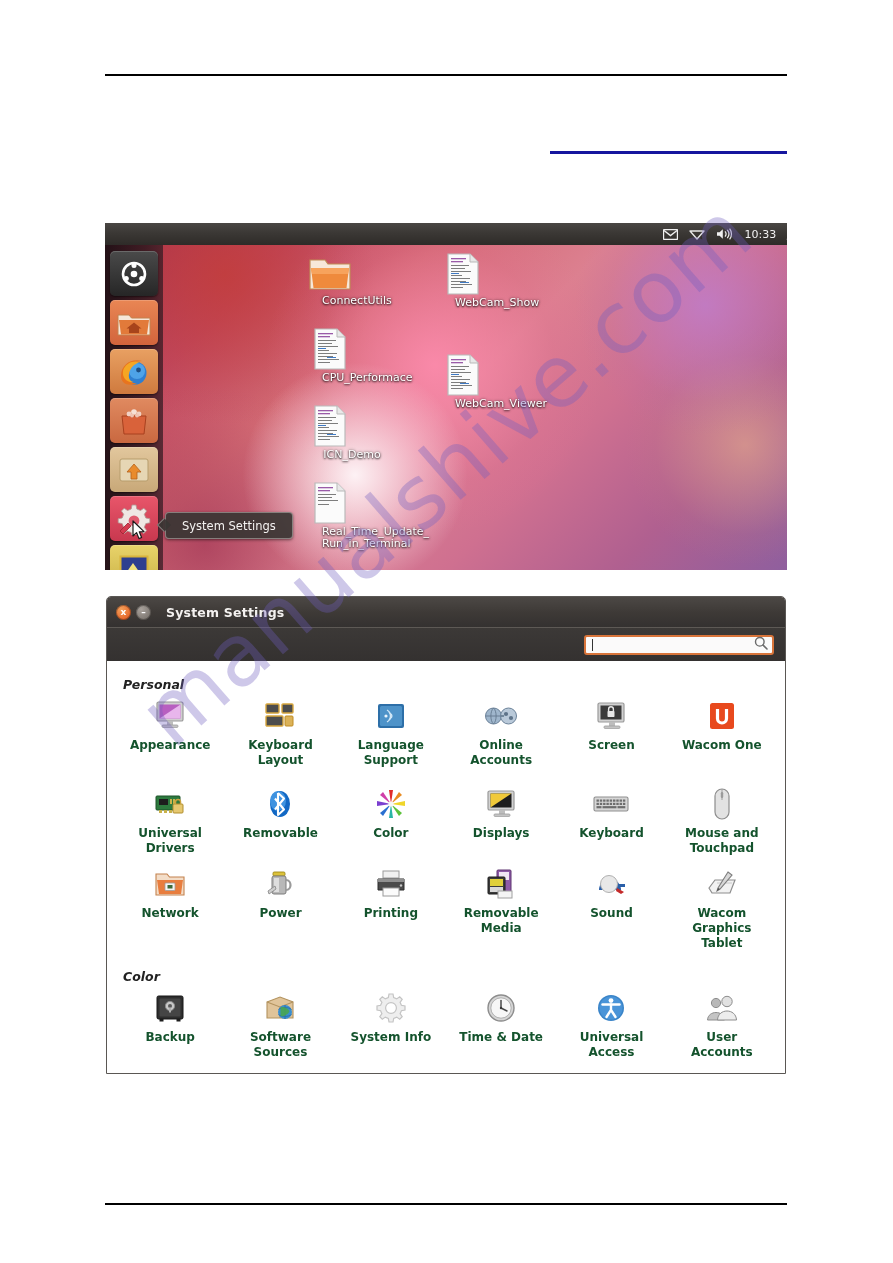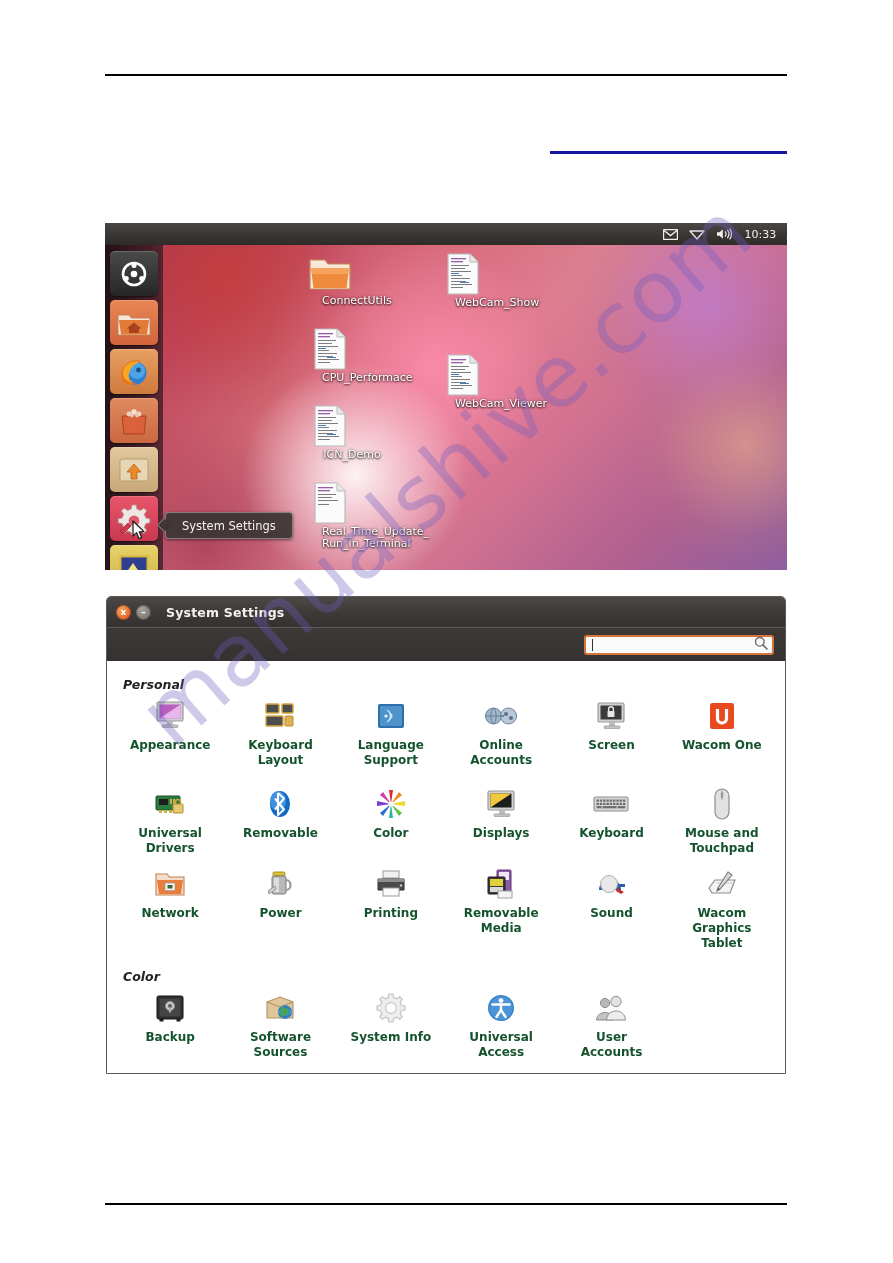--- a/index.html
+++ b/index.html
@@ -933,20 +933,32 @@
       <div class="grid-cell">
         <div class="glyph-wrap">
           <svg width="30" height="30" viewBox="0 0 30 30">
             <path d="M13 1 L17 1 L17.7 4.6 L20.7 5.9 L23.7 3.8 L26.2 6.3 L24.1 9.3 L25.4 12.3 L29 13 L29 17 L25.4 17.7 L24.1 20.7 L26.2 23.7 L23.7 26.2 L20.7 24.1 L17.7 25.4 L17 29 L13 29 L12.3 25.4 L9.3 24.1 L6.3 26.2 L3.8 23.7 L5.9 20.7 L4.6 17.7 L1 17 L1 13 L4.6 12.3 L5.9 9.3 L3.8 6.3 L6.3 3.8 L9.3 5.9 L12.3 4.6 Z" fill="#eeeeee" stroke="#c4c4c4" stroke-width="1.2"></path>
             <circle cx="15" cy="15" r="5.4" fill="#ffffff" stroke="#c4c4c4" stroke-width="1.2"></circle>
           </svg>
         </div>
         <div class="caption">System Info</div>
       </div>
 
+      <div class="grid-cell">
+        <div class="glyph-wrap">
+          <svg width="30" height="30" viewBox="0 0 30 30">
+            <circle cx="15" cy="15" r="13" fill="#d6d6d6" stroke="#8d8d8d" stroke-width="1.4"></circle>
+            <circle cx="15" cy="15" r="10.2" fill="#f7f7f7" stroke="#b0b0b0" stroke-width="1"></circle>
+            <line x1="15" y1="15" x2="15" y2="7.5" stroke="#4a4a4a" stroke-width="1.5" stroke-linecap="round"></line>
+            <line x1="15" y1="15" x2="21" y2="18" stroke="#4a4a4a" stroke-width="1.5" stroke-linecap="round"></line>
+            <circle cx="15" cy="15" r="1.2" fill="#3a3a3a"></circle>
+          </svg>
+        </div>
+        <div class="caption">Time &amp; Date</div>
+      </div>
 
       <div class="grid-cell">
         <div class="glyph-wrap">
           <svg width="30" height="30" viewBox="0 0 30 30">
             <circle cx="15" cy="15" r="13" fill="#3a84c8"></circle>
             <circle cx="15" cy="15" r="11.5" fill="#4a94d8"></circle>
             <circle cx="15" cy="7.6" r="2.4" fill="#ffffff"></circle>
             <path d="M6.5 11.5 L23.5 11.5" stroke="#ffffff" stroke-width="2.4" stroke-linecap="round"></path>
             <path d="M15 11.5 L15 17 L10.5 24 M15 17 L19.5 24" fill="none" stroke="#ffffff" stroke-width="2.4" stroke-linecap="round"></path>
           </svg>

